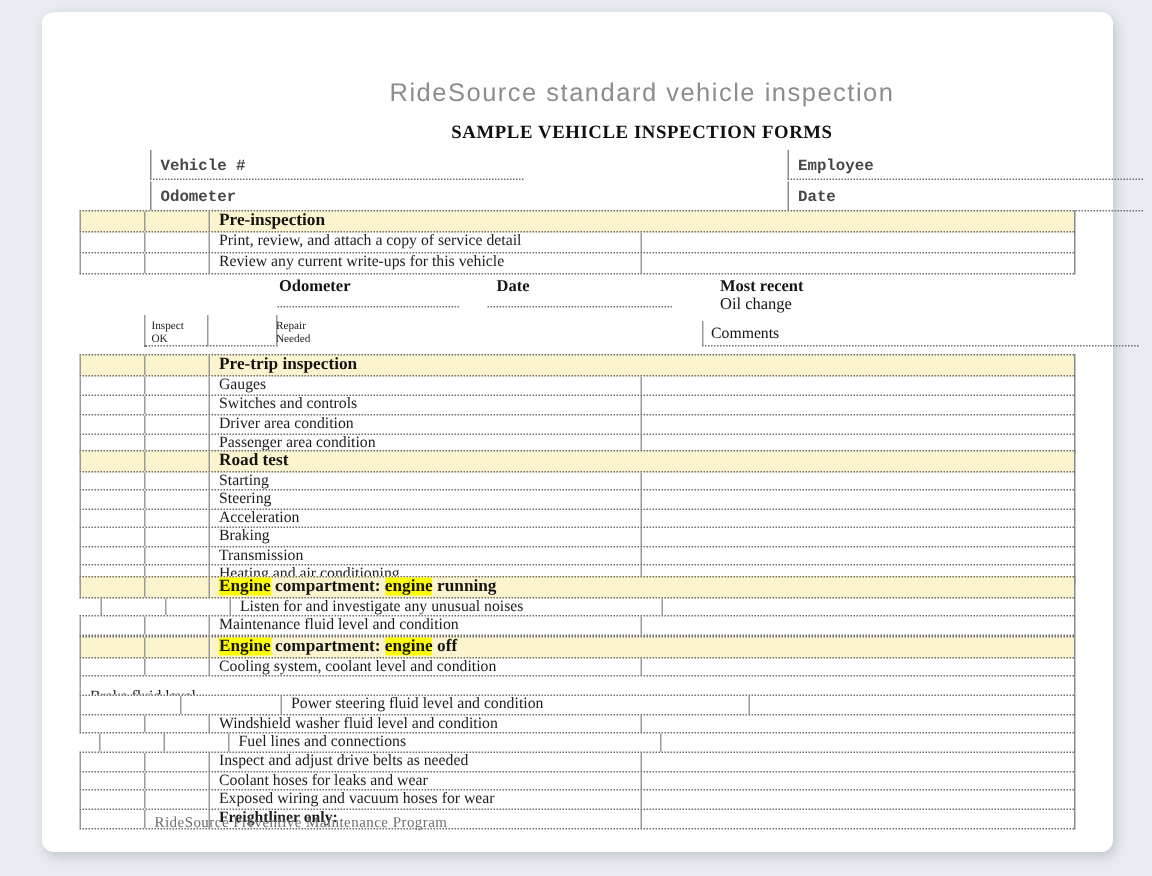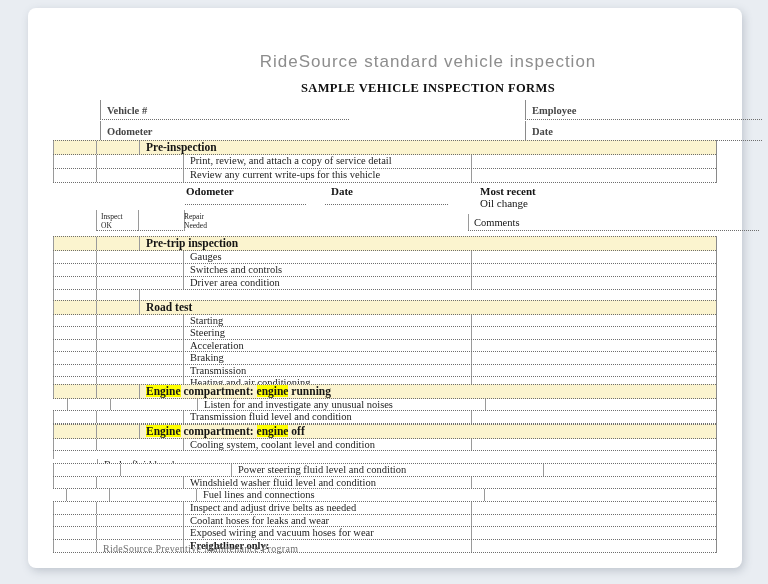--- a/index.html
+++ b/index.html
@@ -21,40 +21,40 @@
   }
   .page-subtitle{
     left:0;top:73px;width:100%;text-align:center;
     font-weight:bold;font-size:12.5px;letter-spacing:.4px;color:#101010;
   }
   
   .field{
     height:19px;border-left:1px solid #8a8a8a;border-bottom:1px dotted #6e6e6e;
   }
   .field .flabel{
-    font-family:Liberation Serif, serif;
+    font-family:Liberation Mono, monospace;
     font-weight:bold;font-size:10.5px;color:#474747;
     padding:4px 0 0 6px;display:inline-block;
   }
   
   .sec{position:absolute;left:25px;width:663px;border-right:1px solid #8a8a8a;}
   .shead{
     display:flex;height:12.5px;background:var(--band,#fbf4cf);
     border-top:1px dotted #6e6e6e;border-bottom:1px dotted #6e6e6e;
     font-weight:bold;font-size:11.5px;color:#141414;line-height:12px;
   }
   .shead .hc{width:42px;border-left:1px solid #9a9a9a;height:100%;}
   .shead .htitle{flex:1;border-left:1px solid #9a9a9a;padding-left:6px;white-space:nowrap;}
   .hl{background:var(--hl,#ffff00);}
   .trow{display:flex;border-bottom:1px dotted #6e6e6e;}
   .cell{height:100%;}
   .c1,.c2{width:42px;border-left:1px solid #9a9a9a;}
   .c3{
     width:288px;border-left:1px solid #9a9a9a;padding-left:6px;box-sizing:border-box;
-    font-size:10.5px;color:#1c1c1c;line-height:11.5px;white-space:nowrap;overflow:hidden;margin-left:44px;
+    font-size:10.5px;color:#1c1c1c;line-height:11.5px;white-space:nowrap;overflow:hidden;
   }
   .c4{flex:1;border-left:1px solid #9a9a9a;}
   .boldrow .c3{font-weight:bold;}
   
   .midlabel{font-weight:bold;font-size:11px;color:#141414;white-space:nowrap;}
   .midsub{font-size:11px;color:#141414;white-space:nowrap;}
   .dotline{border-bottom:1px dotted #6e6e6e;height:0;}
   .colcell{
     width:42px;height:21px;border-left:1px solid #9a9a9a;border-bottom:1px dotted #6e6e6e;
     font-size:7.5px;line-height:9px;color:#222;padding:2px 0 0 4px;box-sizing:border-box;
@@ -146,20 +146,21 @@
         </div>
         <div class="trow" style="height: 12.2px;">
           <div class="cell c1"></div>
           <div class="cell c2"></div>
           <div class="cell c3">Driver area condition</div>
           <div class="cell c4"></div>
         </div>
         <div class="trow" style="height: 12.2px;">
           <div class="cell c1"></div>
           <div class="cell c2"></div>
+          <div class="cell c3">Passenger area condition</div>
           <div class="cell c4"></div>
         </div>
       </div>
       <div class="sec" style="top: 292px;">
         <div class="shead">
           <div class="hc"></div>
           <div class="hc"></div>
           <div class="htitle"><span>Road test</span></div>
         </div>
         <div class="trow" style="height: 11.5px;">
@@ -207,21 +208,21 @@
         </div>
         <div class="trow" style="height: 11.8px; padding-left: 14px;">
           <div class="cell c1"></div>
           <div class="cell c2"></div>
           <div class="cell c3">Listen for and investigate any unusual noises</div>
           <div class="cell c4"></div>
         </div>
         <div class="trow" style="height: 11.8px;">
           <div class="cell c1"></div>
           <div class="cell c2"></div>
-          <div class="cell c3">Transmission fluid level and condition</div>
+          <div class="cell c3">Maintenance fluid level and condition</div>
           <div class="cell c4"></div>
         </div>
       </div>
       <div class="sec" style="top: 416px;">
         <div class="shead">
           <div class="hc"></div>
           <div class="hc"></div>
           <div class="htitle"><span class="hl">Engine</span><span> compartment: </span><span class="hl">engine</span><span> off</span></div>
         </div>
         <div class="trow" style="height: 11.7px;">

